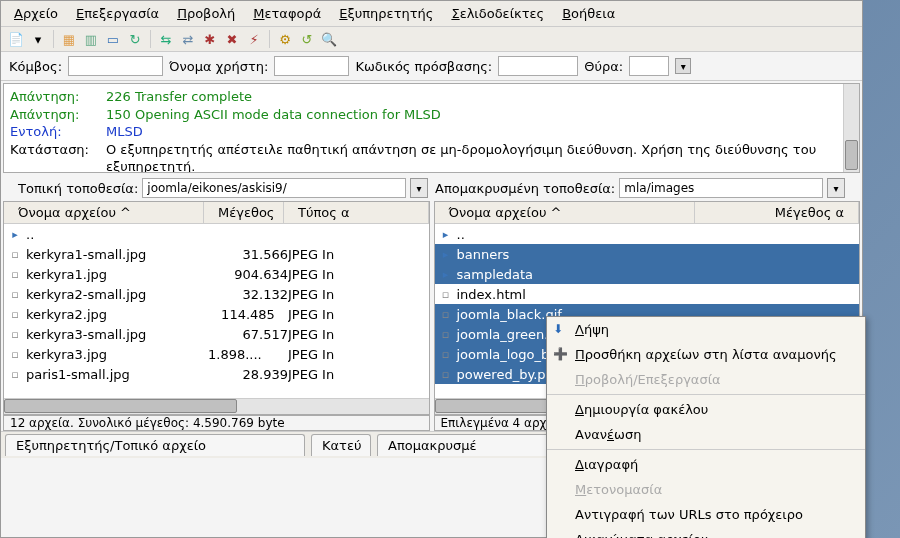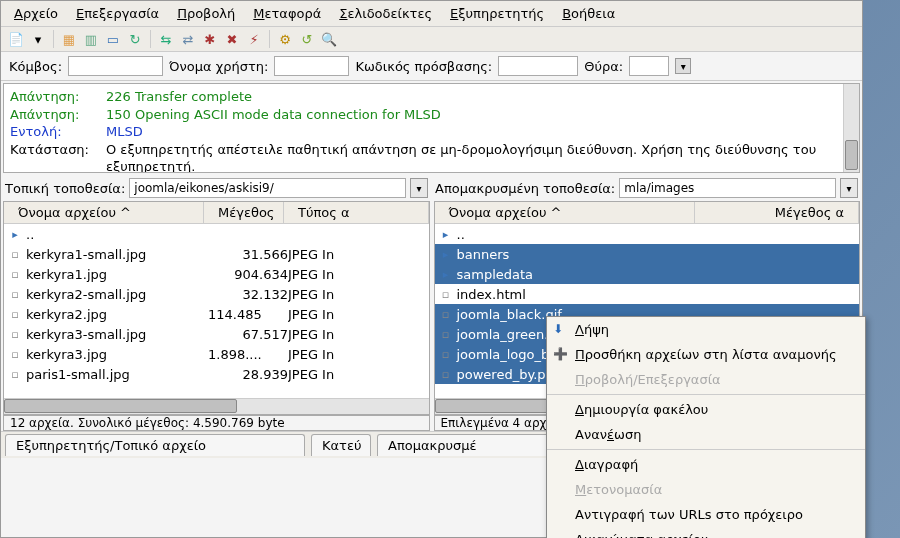--- a/index.html
+++ b/index.html
@@ -18,21 +18,21 @@
 
   .log { background: #fff; border: 1px solid #aaa; margin: 2px; height: 90px; overflow: auto; padding: 4px 6px; font-size: 13px; position: relative; }
   .log-line { display: flex; gap: 6px; line-height: 1.35; }
   .log-label { width: 90px; flex-shrink: 0; }
   .log-status { color: #000; }
   .log-cmd { color: #1a3bcc; }
   .log-resp { color: #1a8a1a; }
   .log-scroll { position: absolute; right: 0; top: 0; bottom: 0; width: 16px; background: #e4e4e4; border-left: 1px solid #ccc; }
   .log-thumb { position: absolute; left: 1px; right: 1px; bottom: 2px; height: 30px; background: #c0c0c0; border: 1px solid #888; border-radius: 2px; }
 
-  .sitebar { display: flex; gap: 7px; padding: 3px 4px; font-size: 13px; }
+  .sitebar { display: flex; gap: 7px; padding: 3px 17px; font-size: 13px; }
   .site-half { flex: 1; display: flex; align-items: center; gap: 4px; }
   .site-input { flex: 1; border: 1px solid #aaa; padding: 2px 4px; font-size: 12px; background: #fff; }
   .drop-btn { width: 18px; height: 20px; border: 1px solid #999; background: #e8e8e8; display: inline-flex; align-items: center; justify-content: center; font-size: 10px; cursor: pointer; }
 
   .panels { display: flex; height: 214px; }
   .panel { flex: 1; border: 1px solid #aaa; margin: 0 2px; background: #fff; display: flex; flex-direction: column; overflow: hidden; }
   .col-headers { display: flex; background: #f0ede6; border-bottom: 1px solid #ccc; font-size: 13px; }
   .col-head { padding: 3px 14px; border-right: 1px solid #ccc; white-space: nowrap; overflow: hidden; cursor:pointer; }
   .file-list { flex: 1; overflow: hidden; font-size: 13px; position: relative; }
   .row { display: flex; padding: 1px 4px; align-items: center; height: 20px; }
@@ -61,22 +61,22 @@
 </head>
 <body>
 
 <div class="window">
 
   <div class="menubar" id="menubar">
       <div class="menu-item"><u>Α</u>ρχείο</div>
       <div class="menu-item"><u>Ε</u>πεξεργασία</div>
       <div class="menu-item"><u>Π</u>ροβολή</div>
       <div class="menu-item"><u>Μ</u>εταφορά</div>
+      <div class="menu-item"><u>Ε</u>ξυπηρετητής</div>
       <div class="menu-item"><u>Σ</u>ελιδοδείκτες</div>
-      <div class="menu-item"><u>Ε</u>ξυπηρετητής</div>
       <div class="menu-item"><u>Β</u>οήθεια</div>
     </div>
 
   <div class="toolbar">
     <span class="tb-icon">📄</span>
     <span class="tb-icon">▾</span>
     <span class="tb-sep"></span>
     <span class="tb-icon" style="color:#e0a050">▦</span>
     <span class="tb-icon" style="color:#6a8">▥</span>
     <span class="tb-icon" style="color:#3a74b8">▭</span>
@@ -178,21 +178,21 @@
               <span>kerkyra2-small.jpg</span>
             </div>
             <div class="cell" style="width:80px;text-align:right">32.132</div>
             <div class="cell" style="flex:1">JPEG In</div>
           </div>
           <div class="row">
             <div class="cell name" style="width:200px">
               <span class="fico file">▫</span>
               <span>kerkyra2.jpg</span>
             </div>
-            <div class="cell" style="width:80px;text-align:left">114.485</div>
+            <div class="cell" style="width:80px;text-align:center">114.485</div>
             <div class="cell" style="flex:1">JPEG In</div>
           </div>
           <div class="row">
             <div class="cell name" style="width:200px">
               <span class="fico file">▫</span>
               <span>kerkyra3-small.jpg</span>
             </div>
             <div class="cell" style="width:80px;text-align:right">67.517</div>
             <div class="cell" style="flex:1">JPEG In</div>
           </div>

